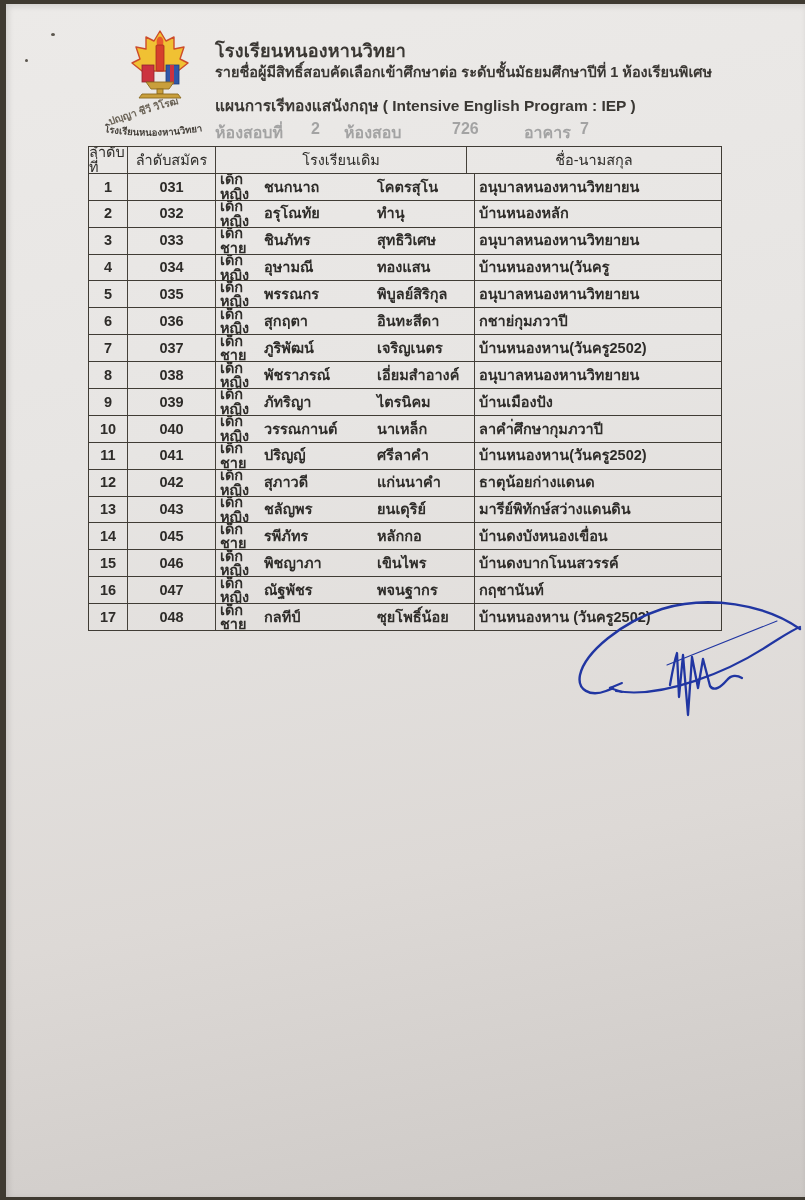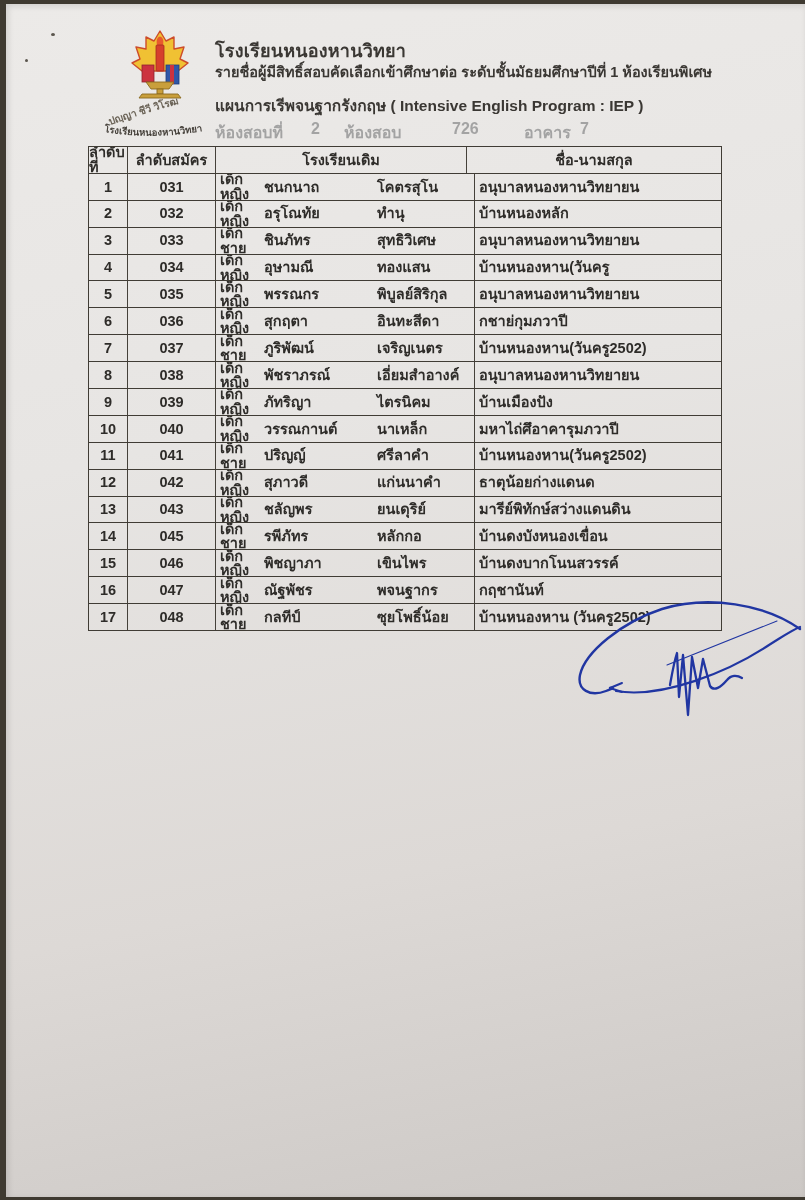--- a/index.html
+++ b/index.html
@@ -28,21 +28,21 @@
     border:1.6px solid #403c35;border-bottom:none;
     color:#2e2c29;font-size:14.5px;font-weight:600;
   }
   .t-row{display:flex;height:25.9px;border-bottom:1.4px solid #403c35;align-items:stretch;}
   .c{border-right:1.2px solid #45413a;display:flex;align-items:center;overflow:hidden;line-height:1;}
   .c:last-child{border-right:none;}
   .c1{width:38px;justify-content:center;flex:none;}
   .c2{width:87px;justify-content:center;flex:none;}
   .c3{width:254px;flex:none;padding-left:4px;}
   .c4{flex:1;padding-left:4px;}
-  .t-head .c{justify-content:center;font-weight:700;padding-left:0;}
+  .t-head .c{justify-content:center;font-weight:400;padding-left:0;}
   .ttl{width:44px;flex:none;}
   .fn{width:113px;flex:none;}
   .ln{flex:1;}
 
   #logo-svg{position:absolute;left:100px;top:28px;}
   #signature-svg{position:absolute;left:570px;top:596px;}
 </style>
 </head>
 <body>
 
@@ -70,21 +70,21 @@
   <text font-size="10" font-weight="700" fill="#6b6357">
     <textPath href="#motto-path">ปญฺญา ชีวี วิโรฒ</textPath>
   </text>
   <text font-size="9.5" font-weight="700" fill="#45403a">
     <textPath href="#arcname-path">โรงเรียนหนองหานวิทยา</textPath>
   </text>
 </svg>
 
 <div class="hdr-line" id="school-title">โรงเรียนหนองหานวิทยา</div>
 <div class="hdr-line" id="list-title">รายชื่อผู้มีสิทธิ์สอบคัดเลือกเข้าศึกษาต่อ ระดับชั้นมัธยมศึกษาปีที่ 1 ห้องเรียนพิเศษ</div>
-<div class="hdr-line" id="program-title">แผนการเรีพจนฐากรังกฤษ ( Intensive English Program : IEP )</div>
+<div class="hdr-line" id="program-title">แผนการเรีทองแสนังกฤษ ( Intensive English Program : IEP )</div>
 
 <span class="exam-item" style="left:215px;">ห้องสอบที่</span>
 <span class="exam-item" style="left:311px;">2</span>
 <span class="exam-item" style="left:344px;">ห้องสอบ</span>
 <span class="exam-item" style="left:452px;">726</span>
 <span class="exam-item" style="left:524px;">อาคาร</span>
 <span class="exam-item" style="left:580px;">7</span>
 
 <div class="doc-table">
   <div class="t-row t-head">
@@ -194,21 +194,21 @@
   </div>
 
   <div class="t-row">
     <div class="c c1">10</div>
     <div class="c c2">040</div>
     <div class="c c3">
       <span class="ttl">เด็กหญิง</span>
       <span class="fn">วรรณกานต์</span>
       <span class="ln">นาเหล็ก</span>
     </div>
-    <div class="c c4">มหาไถ่ศึอาคารุมภวาปี</div>
+    <div class="c c4">ลาคำ่ศึกษากุมภวาปี</div>
   </div>
 
   <div class="t-row">
     <div class="c c1">11</div>
     <div class="c c2">041</div>
     <div class="c c3">
       <span class="ttl">เด็กชาย</span>
       <span class="fn">ปริญญ์</span>
       <span class="ln">ศรีลาคำ</span>
     </div>

